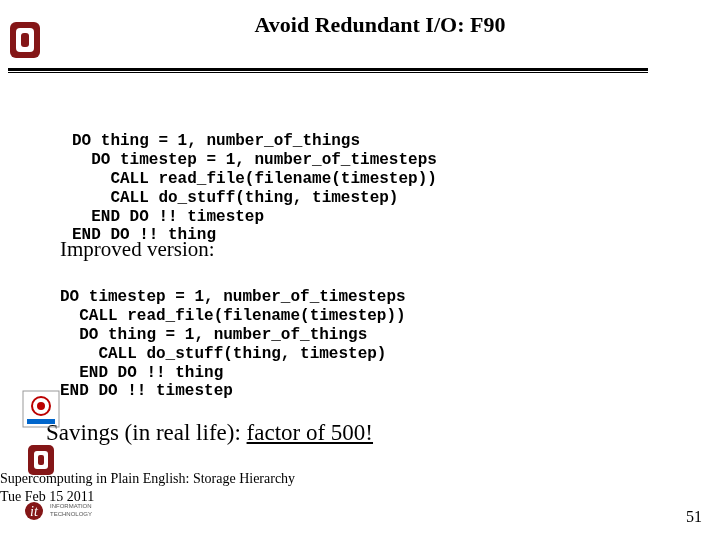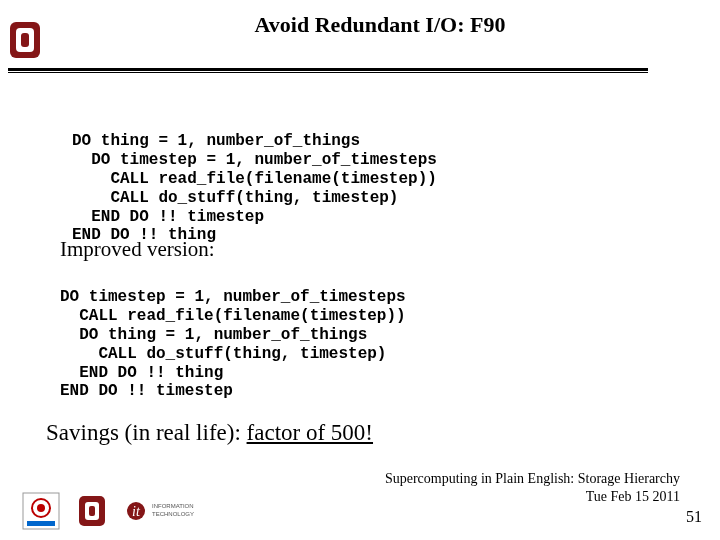--- a/index.html
+++ b/index.html
@@ -85,37 +85,38 @@
     font-size: 23px;
   }
   .savings .factor {
     text-decoration: underline;
   }
   .footer-text {
     position: absolute;
     left: 0;
     width: 680px;
     top: 470px;
-    text-align: right;
+    text-align: left;
     font-size: 14px;
     line-height: 1.25;
   }
   .page-num {
     position: absolute;
     right: 18px;
     bottom: 14px;
     font-size: 16px;
   }
   .footer-logos {
     position: absolute;
     left: 22px;
     bottom: 10px;
     display: flex;
     align-items: flex-start;
     gap: 13px;
+    flex-direction: column;
   }
   .logo-small {
     width: 38px;
     height: 38px;
     display: inline-block;
   }
 </style>
 </head>
 <body>
 

